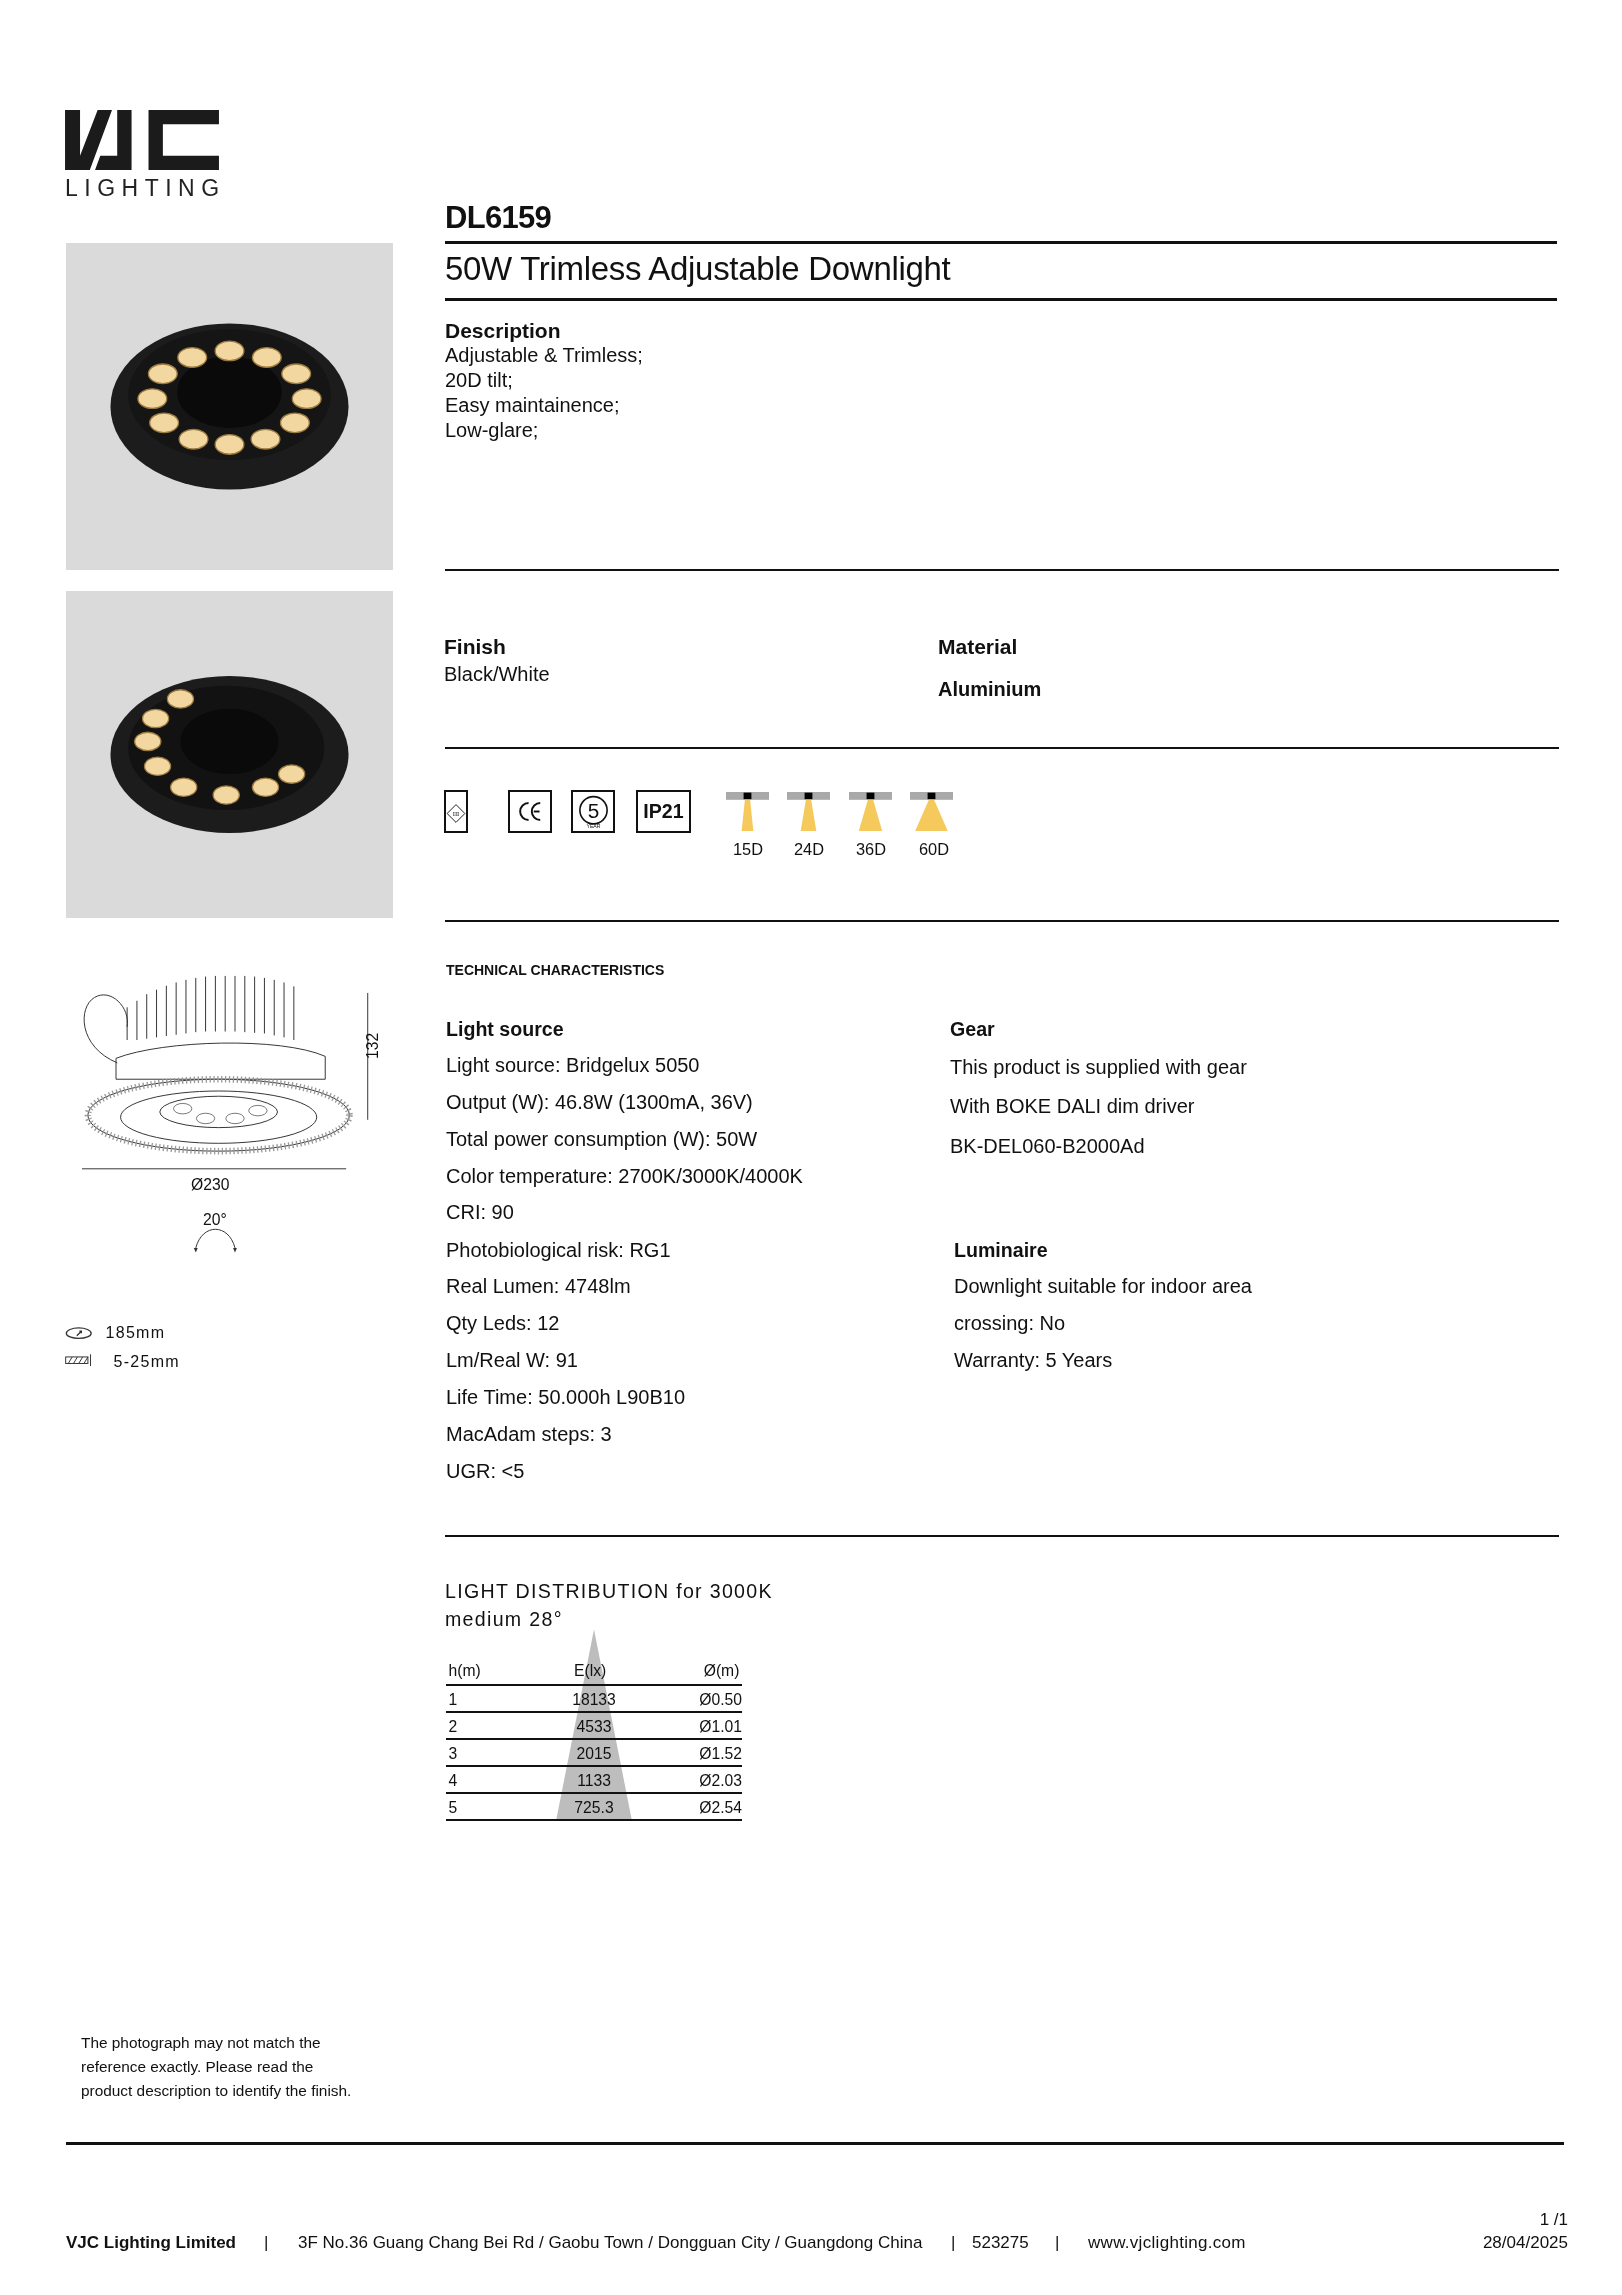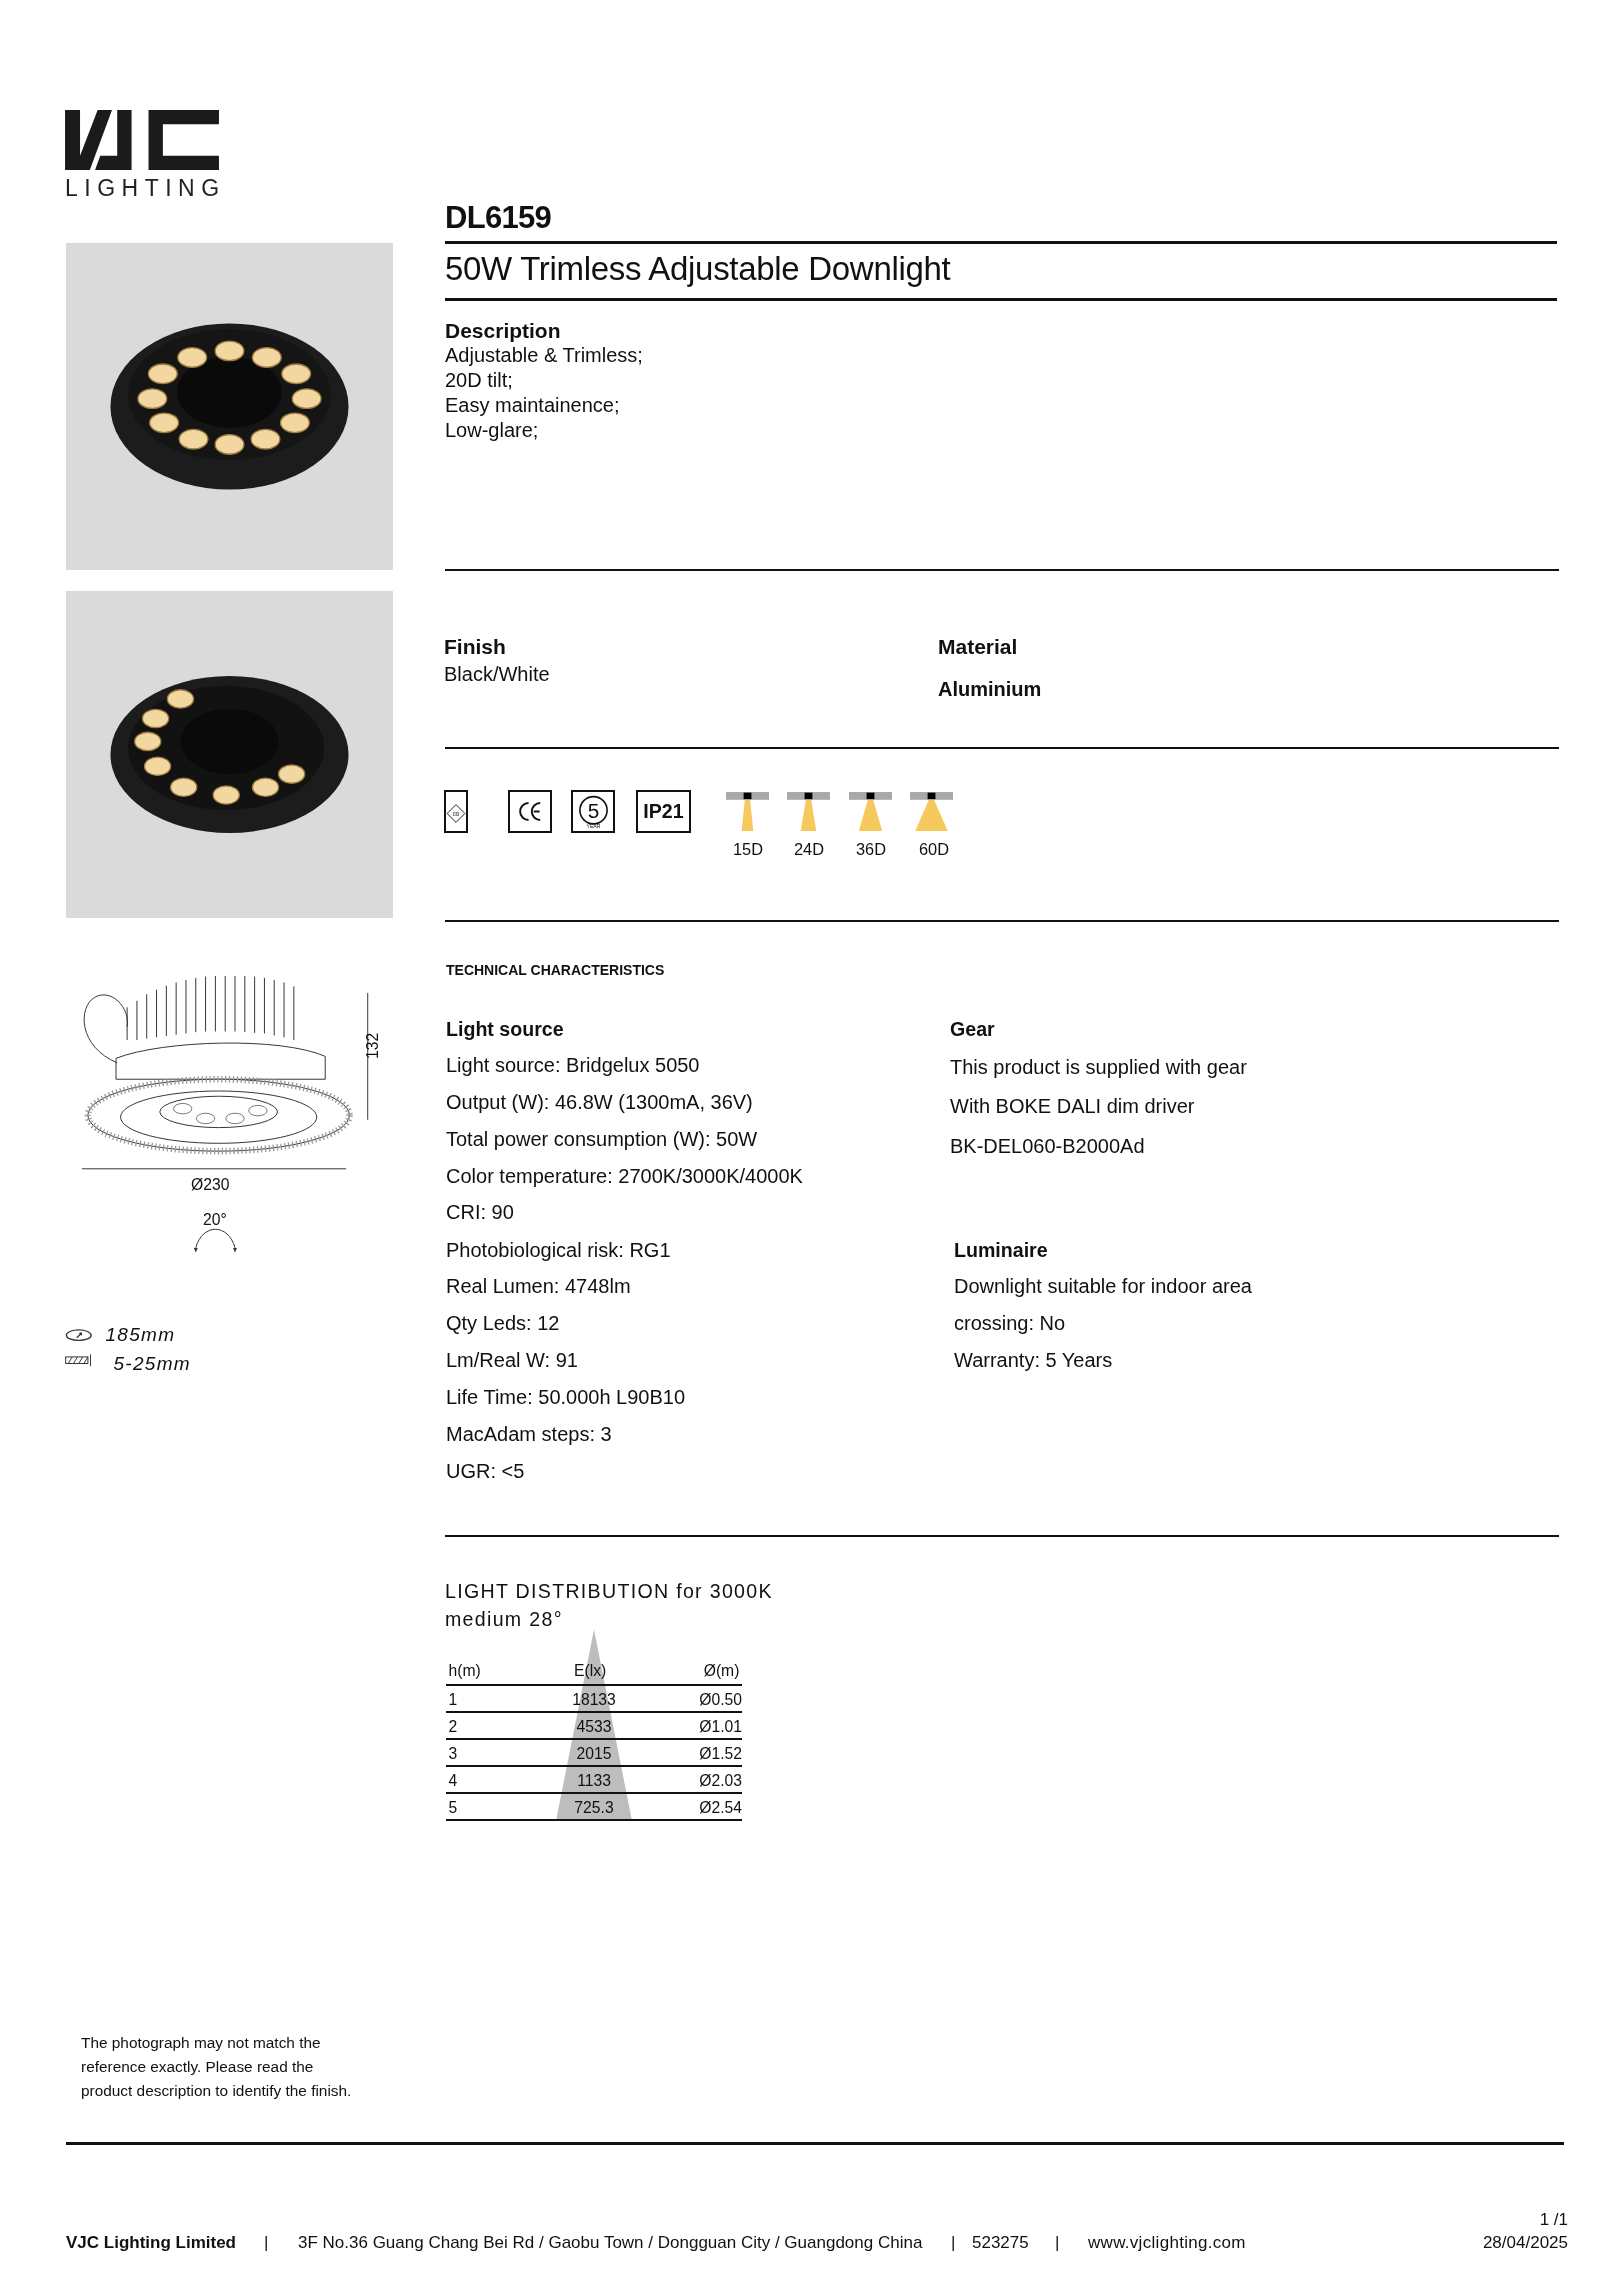--- a/index.html
+++ b/index.html
@@ -35,21 +35,21 @@
 
   
   .ld-title { left: 445px; top: 1578px; font-size: 19.6px; letter-spacing: 1.3px; line-height: 27.5px; }
   .ld-table { position: absolute; left: 446px; top: 1662px; width: 296px; }
   .ld-row { position: relative; height: 27px; border-bottom: 2px solid #111; font-size: 15.7px; }
   .ld-row span { position: absolute; top: 5.2px; }
   .ld-head { height: 23.6px; }
   .ld-head span { top: 0px; }
 
   
-  .dim-line { font-size: 19px; letter-spacing: 1.3px; font-style: italic; }
+  .dim-line { font-size: 16px; letter-spacing: 1.3px; }
   .note { left: 69px; top: 2031px; font-size: 15.4px; line-height: 24px; margin-left: 12px; }
 
   
   .footer { top: 2233px; font-size: 17px; white-space: nowrap; }
 </style>
 </head>
 <body>
 
 <div class="abs logo-mark">
   <svg width="154" height="60" viewBox="0 0 236 92">

